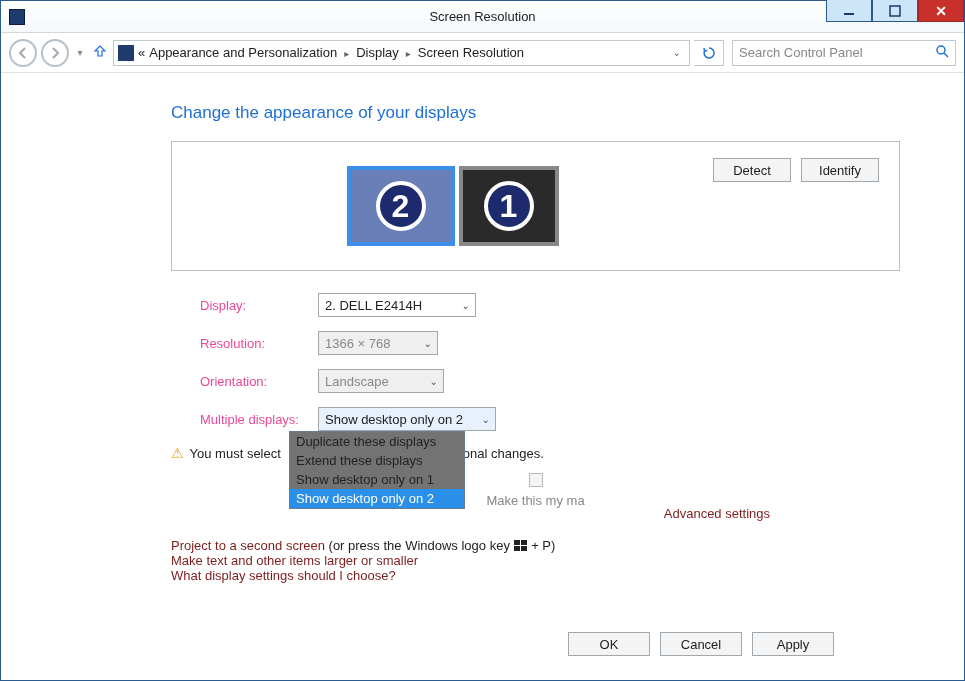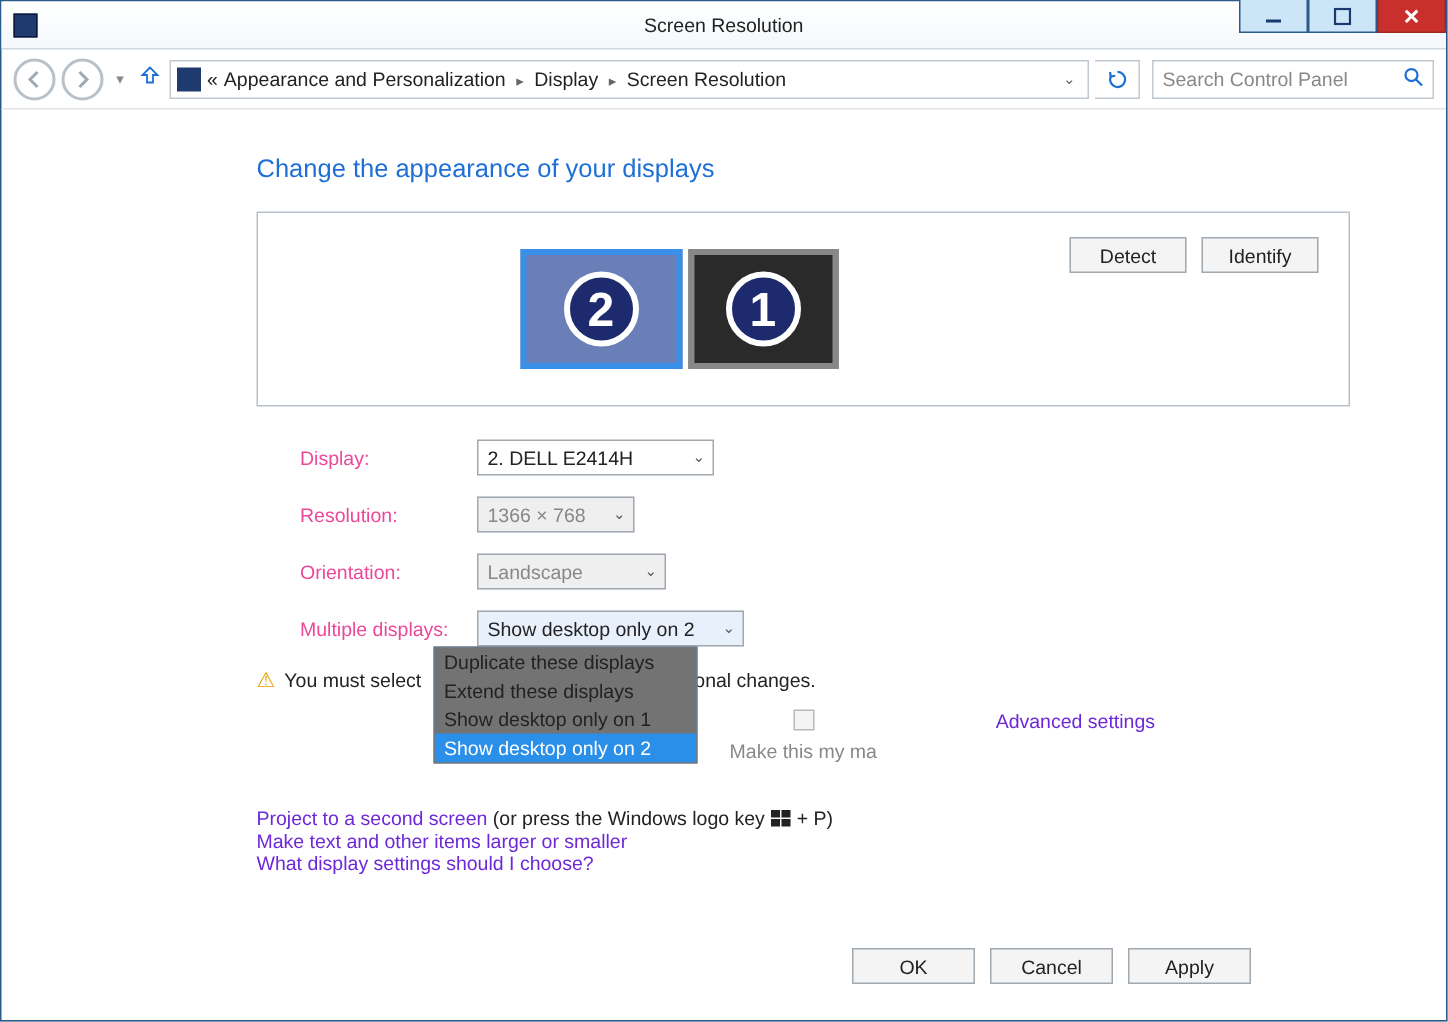--- a/index.html
+++ b/index.html
@@ -50,21 +50,21 @@
 }
 .addr-icon { width: 16px; height: 16px; background: #1e3a6e; display: inline-block; }
 .crumb-sep::after { content: "▸"; color: #666; font-size: 10px; padding: 0 3px; }
 .crumb { color: #222; }
 .addr-drop { margin-left: auto; color: #666; font-size: 10px; padding: 0 4px; }
 .refresh-btn {
   width: 30px; height: 26px; border: 1px solid #c0c8d0; border-left: none;
   display: flex; align-items: center; justify-content: center; color: #1e6fd6;
 }
 .searchbox {
-  width: 188px; height: 26px; border: 1px solid #c0c8d0; display: flex; align-items: center;
+  width: 224px; height: 26px; border: 1px solid #c0c8d0; display: flex; align-items: center;
   padding: 0 6px; font-size: 13px; color: #888; margin-left: 4px;
 }
 .searchbox .mag { margin-left: auto; color: #1e6fd6; }
 
 
 .content { padding: 30px 64px 0 170px; font-size: 13px; color: #222; }
 .heading { color: #1e6fd6; font-size: 17px; font-weight: 400; margin-bottom: 18px; }
 
 .monitor-panel {
   border: 1px solid #b8c0c8; height: 130px; display: flex; align-items: center;
@@ -91,42 +91,42 @@
 .form-rows { display: flex; flex-direction: column; gap: 14px; margin-bottom: 14px; }
 .frow { display: flex; align-items: center; }
 .flabel { width: 118px; color: #ec4899; margin-left: 29px; }
 .fselect {
   height: 24px; border: 1px solid #a0a8b0; background: #fff; font-size: 13px;
   padding: 0 8px 0 6px; position: relative; display: flex; align-items: center;
 }
 .fselect.disabled { background: #efefef; color: #888; }
 .fselect .chev { position: absolute; right: 5px; color: #555; font-size: 10px; }
 .sel-display { width: 158px; }
-.sel-res { width: 105px; }
+.sel-res { width: 120px; }
 .sel-orient { width: 126px; }
 .sel-multi { width: 178px; background: #e8f0fc; }
 
 .warning-row { display: flex; align-items: center; gap: 6px; margin-bottom: 12px; margin-top: 4px; }
 .warn-icon { color: #e8a000; font-size: 14px; }
 
 .checkbox-row { display: flex; align-items: center; gap: 6px; color: #888; margin-bottom: 4px; }
 .chk { width: 14px; height: 14px; border: 1px solid #bbb; background: #f4f4f4; }
 
 .adv-settings { position: absolute; right: 130px; color: #1e6fd6; }
 
 
 .dropdown-popup {
   position: absolute; background: #737373; border: 1px solid #6a7a8a;
   width: 176px; z-index: 100; font-size: 13px;
 }
 .dd-item { padding: 2px 6px; }
 .dd-item.sel { background: #2a8fe8; color: #fff; }
 
 .link-section { margin-top: 30px; display: flex; flex-direction: column; }
-.link { color: #6d28d9; }
+.link { color: #7f1d1d; margin-top: 33px; }
 .inline-text { color: #222; }
 .winkey { display: inline-block; width: 14px; height: 12px; position: relative; top: 2px; }
 .winkey span { position: absolute; width: 6px; height: 5px; background: #222; }
 .wk1 { top: 0; left: 0; } .wk2 { top: 0; left: 7px; }
 .wk3 { top: 6px; left: 0; } .wk4 { top: 6px; left: 7px; }
 
 
 .bottom-bar {
   position: absolute; bottom: 24px; right: 130px; display: flex; gap: 10px;
 }

